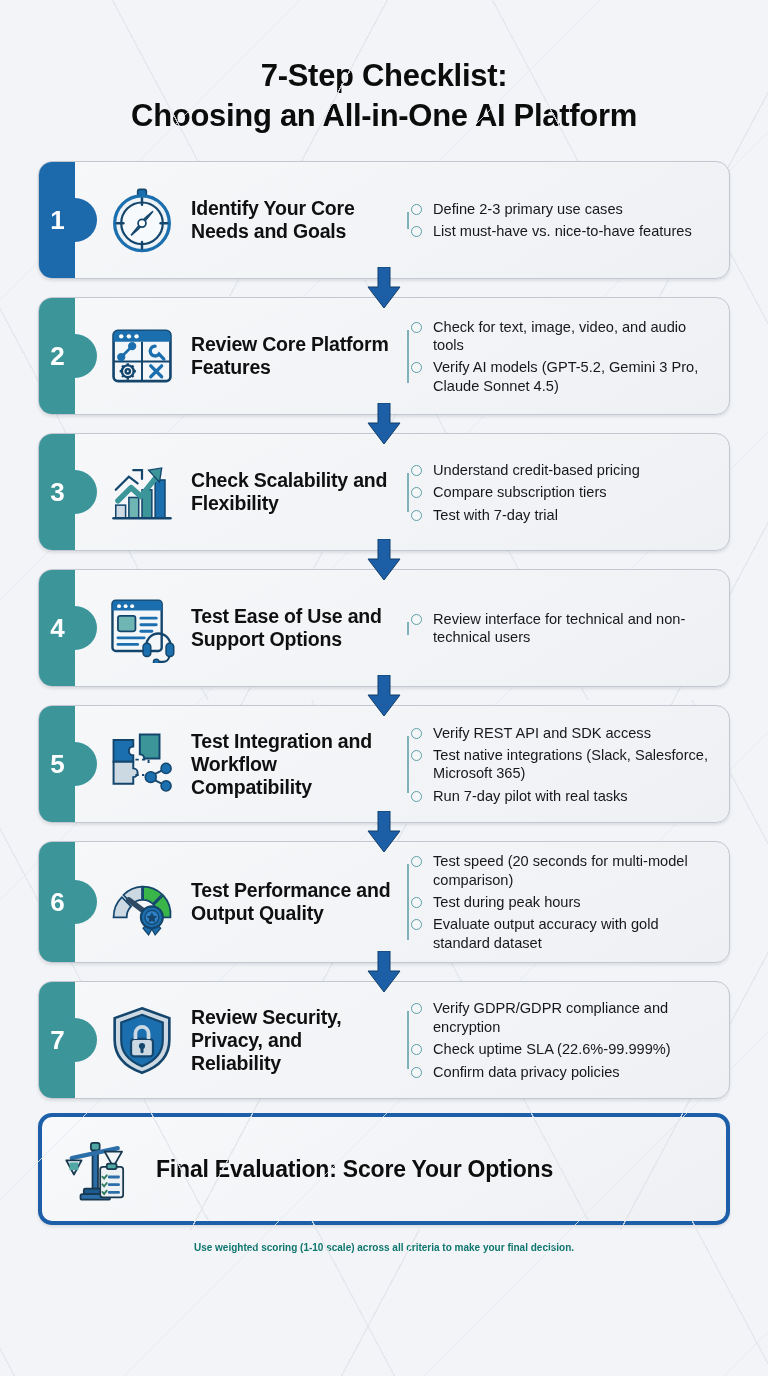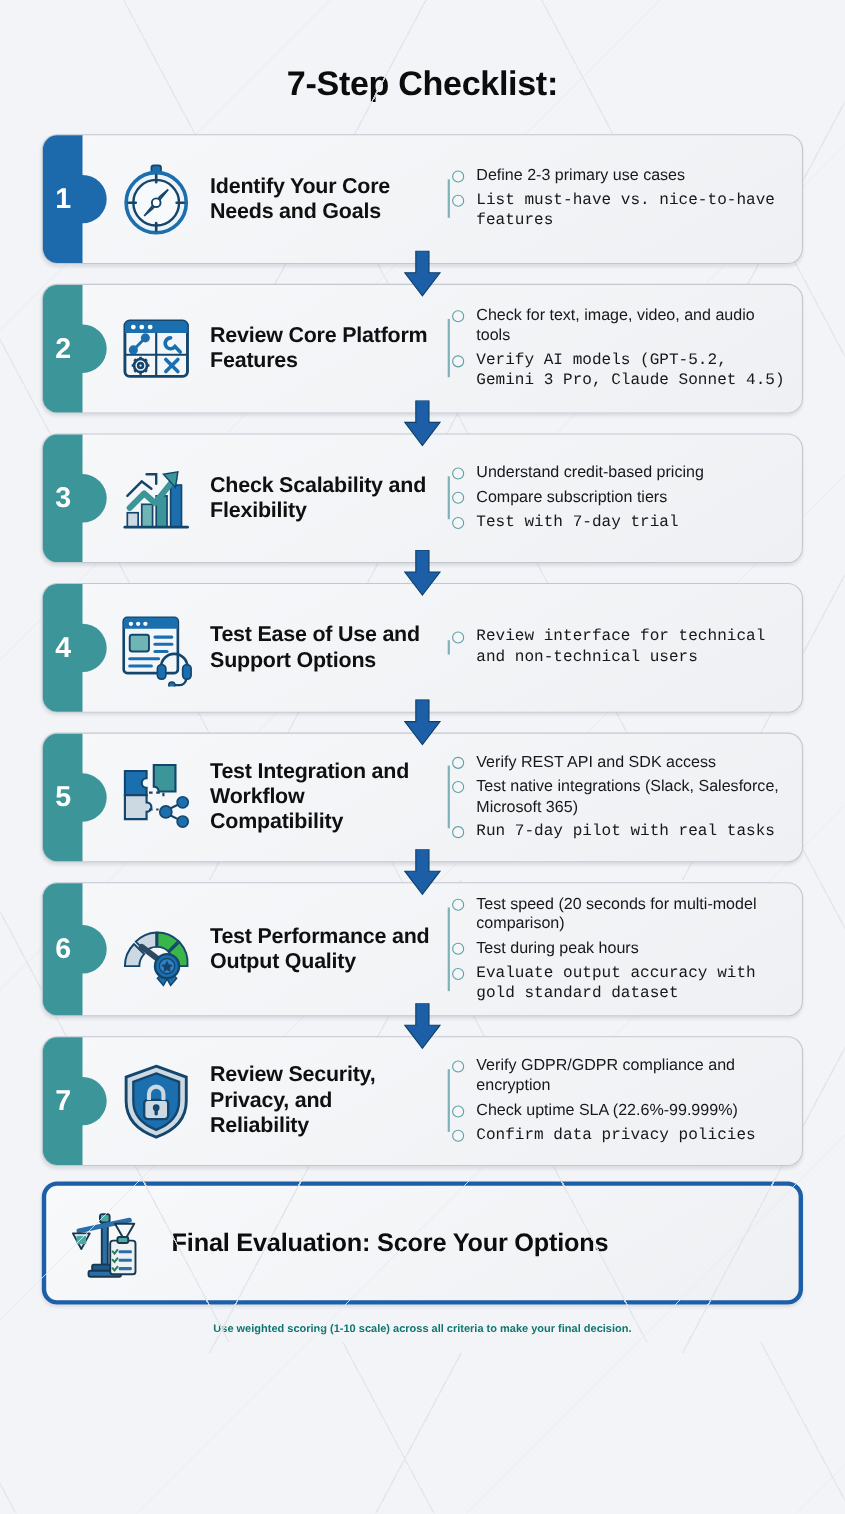--- a/index.html
+++ b/index.html
@@ -77,21 +77,21 @@
   }
   .bullets { flex: 1; padding-left: 8px; position: relative; }
   .bullets ul { list-style: none; position: relative; }
   .bullets li {
     position: relative;
     padding-left: 22px;
     font-size: 14.6px; line-height: 1.26;
     color: #16181c;
     margin-bottom: 4px;
   }
-  .bullets li:last-child { margin-bottom: 0; font-family: Liberation Mono, monospace; }
+  .bullets li:last-child { margin-bottom: 0; }
   .bullets li::before {
     content: ""; position: absolute; left: 0; top: 4px;
     width: 9px; height: 9px; border-radius: 50%;
     border: 1.6px solid #5b9ea6; background: #f4f6f8;
   }
   .bullets .spine {
     position: absolute; left: 4.2px; top: 12px; bottom: 12px;
     width: 1.6px; background: #7fb2b8;
   }
 
@@ -127,20 +127,21 @@
 </style>
 </head>
 <body>
 
 <div class="page">
   <div class="bg-pattern"></div>
 
   <div class="header">
     <h1>
       <span class="ln">7-Step Checklist:</span>
+      <span class="ln">Choosing an All-in-One AI Platform</span>
     </h1>
   </div>
 
   <div class="steps" id="steps">
       <div class="step-wrap">
     <div class="card">
       <div class="numbar" style="background:#1c6aab">
         <span class="bulge" style="background:#1c6aab"></span>
         <span class="num">1</span>
       </div>

